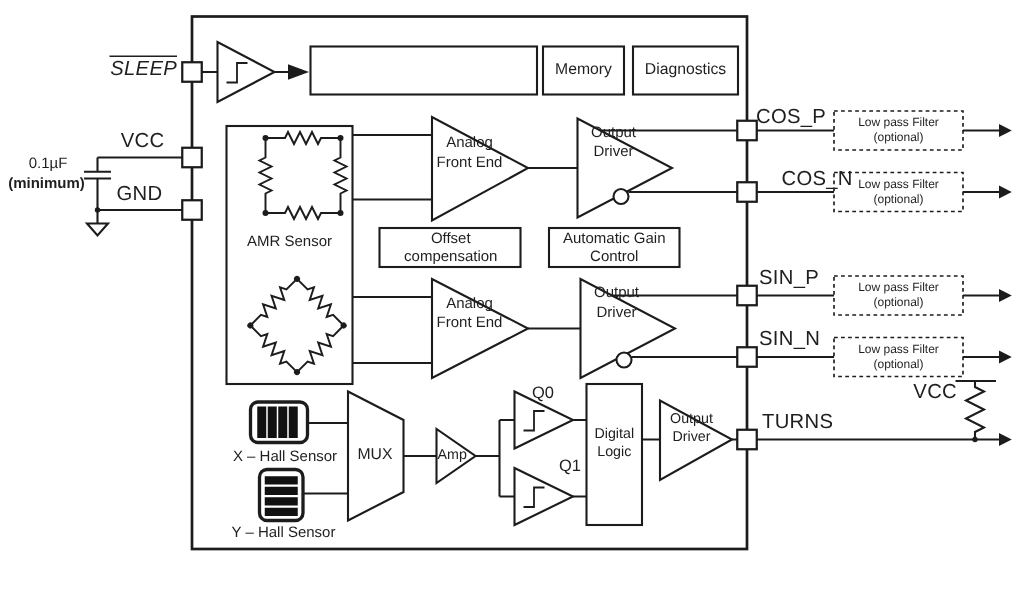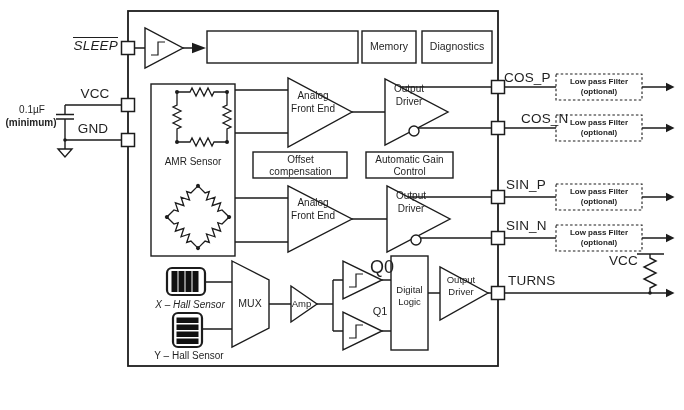--- a/index.html
+++ b/index.html
@@ -5,21 +5,21 @@
   html,body{margin:0;padding:0;background:#fff;}
   .stage{
     position:relative;width:684px;height:410px;background:#ffffff;overflow:hidden;
     font-family:"Liberation Sans","DejaVu Sans",sans-serif;color:#1f1f1f;
   }
   .stage svg{position:absolute;left:0;top:0;}
   .lbl{position:absolute;text-align:center;line-height:1.25;white-space:pre-line;}
   .pin-lbl{font-size:13.5px;letter-spacing:.2px;}
   .blk{font-size:10.5px;}
   .sm{font-size:10px;}
-  .xs{font-size:8px;line-height:1.3;font-weight:bold;}
+  .xs{font-size:8px;line-height:1.3;}
   .left-align{text-align:left;}
   .right-align{text-align:right;}
   .overline-txt{display:inline-block;border-top:1.6px solid #1f1f1f;padding-top:1px;line-height:1.05;}
 </style>
 </head>
 <body>
 
 <div class="stage">
 
 <svg width="684" height="410" viewBox="0 0 684 410">
@@ -165,25 +165,25 @@
 
 <div class="lbl sm" style="left:155px;top:155.5px;width:76px;">AMR Sensor</div>
 
 <div class="lbl sm" style="left:287px;top:90px;width:52px;">Analog Front End</div>
 <div class="lbl sm" style="left:387px;top:83px;width:44px;">Output Driver</div>
 <div class="lbl sm" style="left:255px;top:153.5px;width:91px;">Offset compensation</div>
 <div class="lbl sm" style="left:367px;top:153.5px;width:85px;">Automatic Gain Control</div>
 <div class="lbl sm" style="left:287px;top:197px;width:52px;">Analog Front End</div>
 <div class="lbl sm" style="left:389px;top:190px;width:44px;">Output Driver</div>
 
-<div class="lbl sm" style="left:150px;top:298.5px;width:80px;font-style:italic;">X – Hall Sensor</div>
+<div class="lbl sm" style="left:150px;top:298.5px;width:80px;">X – Hall Sensor</div>
 <div class="lbl sm" style="left:149px;top:349.5px;width:80px;">Y – Hall Sensor</div>
 <div class="lbl blk" style="left:233px;top:297px;width:34px;">MUX</div>
 <div class="lbl" style="left:288px;top:298px;width:27px;font-size:9.5px;">Amp</div>
-<div class="lbl" style="left:368px;top:256px;width:28px;font-size:18px;">Q0</div>
+<div class="lbl" style="left:348px;top:256px;width:28px;font-size:11px;">Q0</div>
 <div class="lbl" style="left:366px;top:305px;width:28px;font-size:11px;">Q1</div>
 <div class="lbl" style="left:391px;top:284px;width:37px;font-size:9.5px;">Digital Logic</div>
 <div class="lbl" style="left:438px;top:274px;width:46px;font-size:9.5px;">Output Driver</div>
 
 <div class="lbl pin-lbl left-align" style="left:504px;top:69.5px;width:60px;">COS_P</div>
 <div class="lbl pin-lbl left-align" style="left:521px;top:110.5px;width:60px;">COS_N</div>
 <div class="lbl pin-lbl left-align" style="left:506px;top:177px;width:60px;">SIN_P</div>
 <div class="lbl pin-lbl left-align" style="left:506px;top:218px;width:60px;">SIN_N</div>
 <div class="lbl pin-lbl left-align" style="left:508px;top:273px;width:64px;">TURNS</div>
 <div class="lbl pin-lbl right-align" style="left:596px;top:253px;width:42px;">VCC</div>

